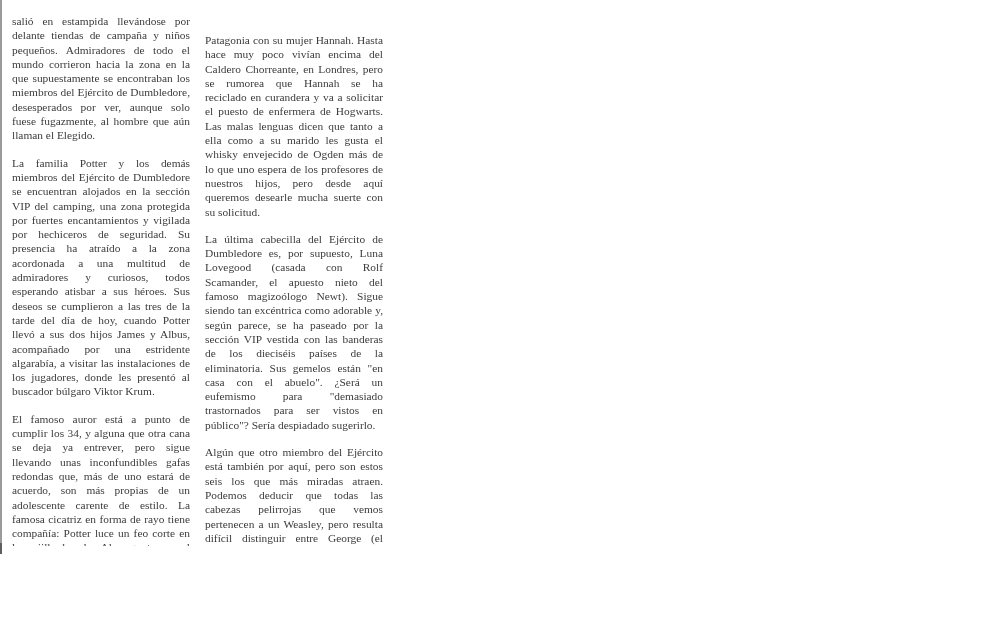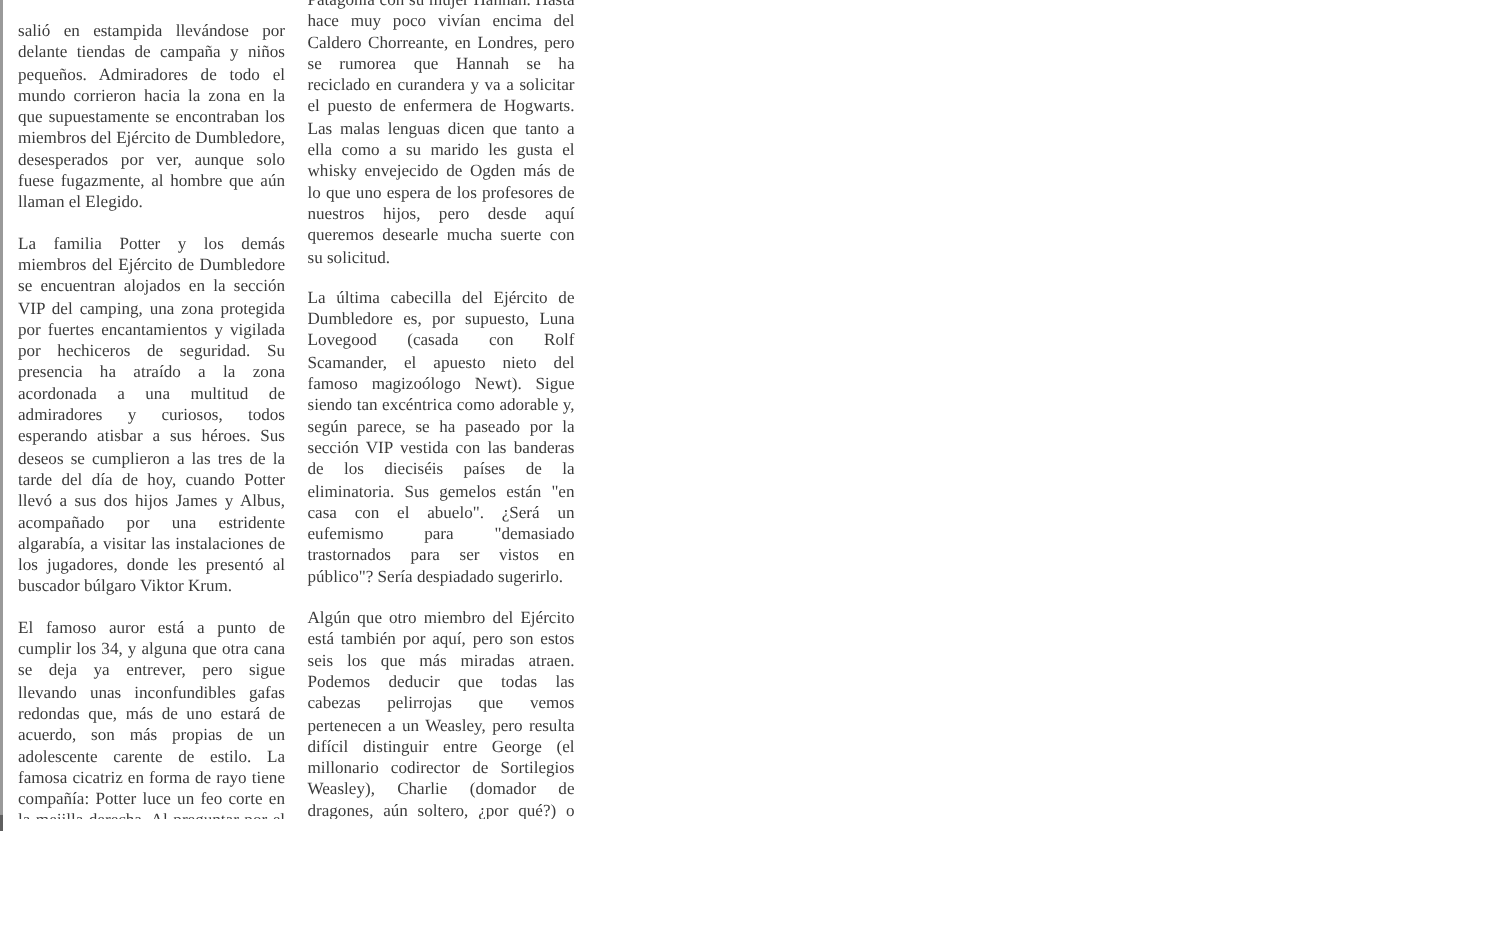--- a/index.html
+++ b/index.html
@@ -54,20 +54,21 @@
     font-size: 11.4px;
     line-height: 14.3px;
   }
   .col-left {
     left: 12px;
     padding-top: 2px;
     margin-top: 12px;
   }
   .col-right {
     left: 205px;
+    margin-top: 40px;
   }
   .col-right .col-inner {
     margin-top: -7px; 
   }
   .col p {
     margin: 0 0 13px 0;
     text-align: justify;
     hyphens: none;
   }
   .col p.justify-last {

